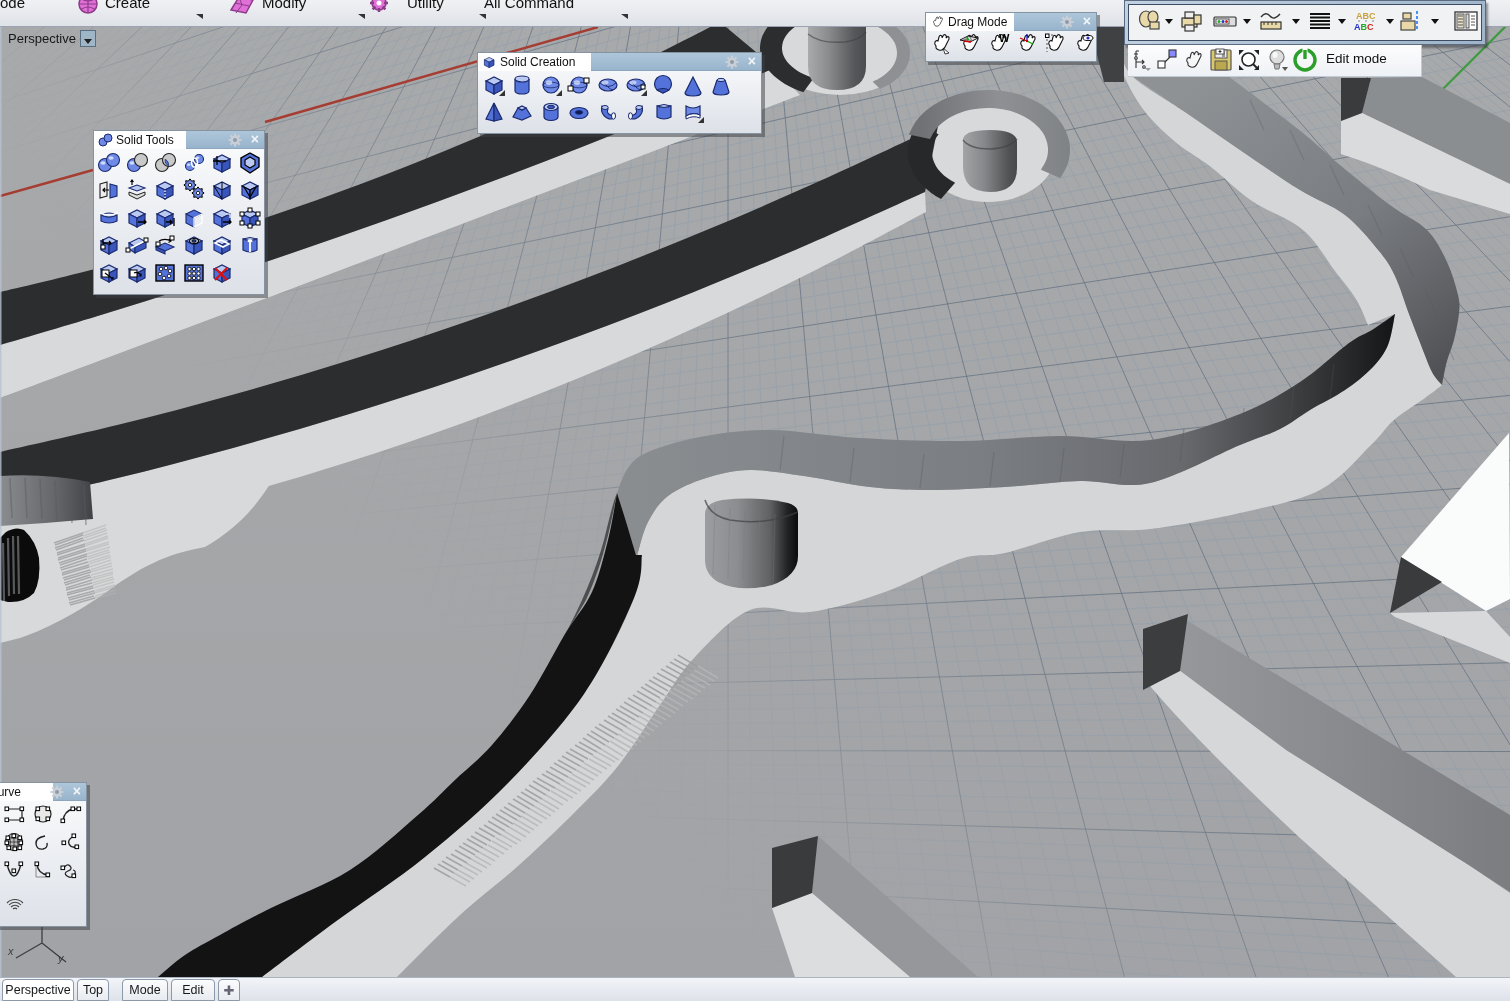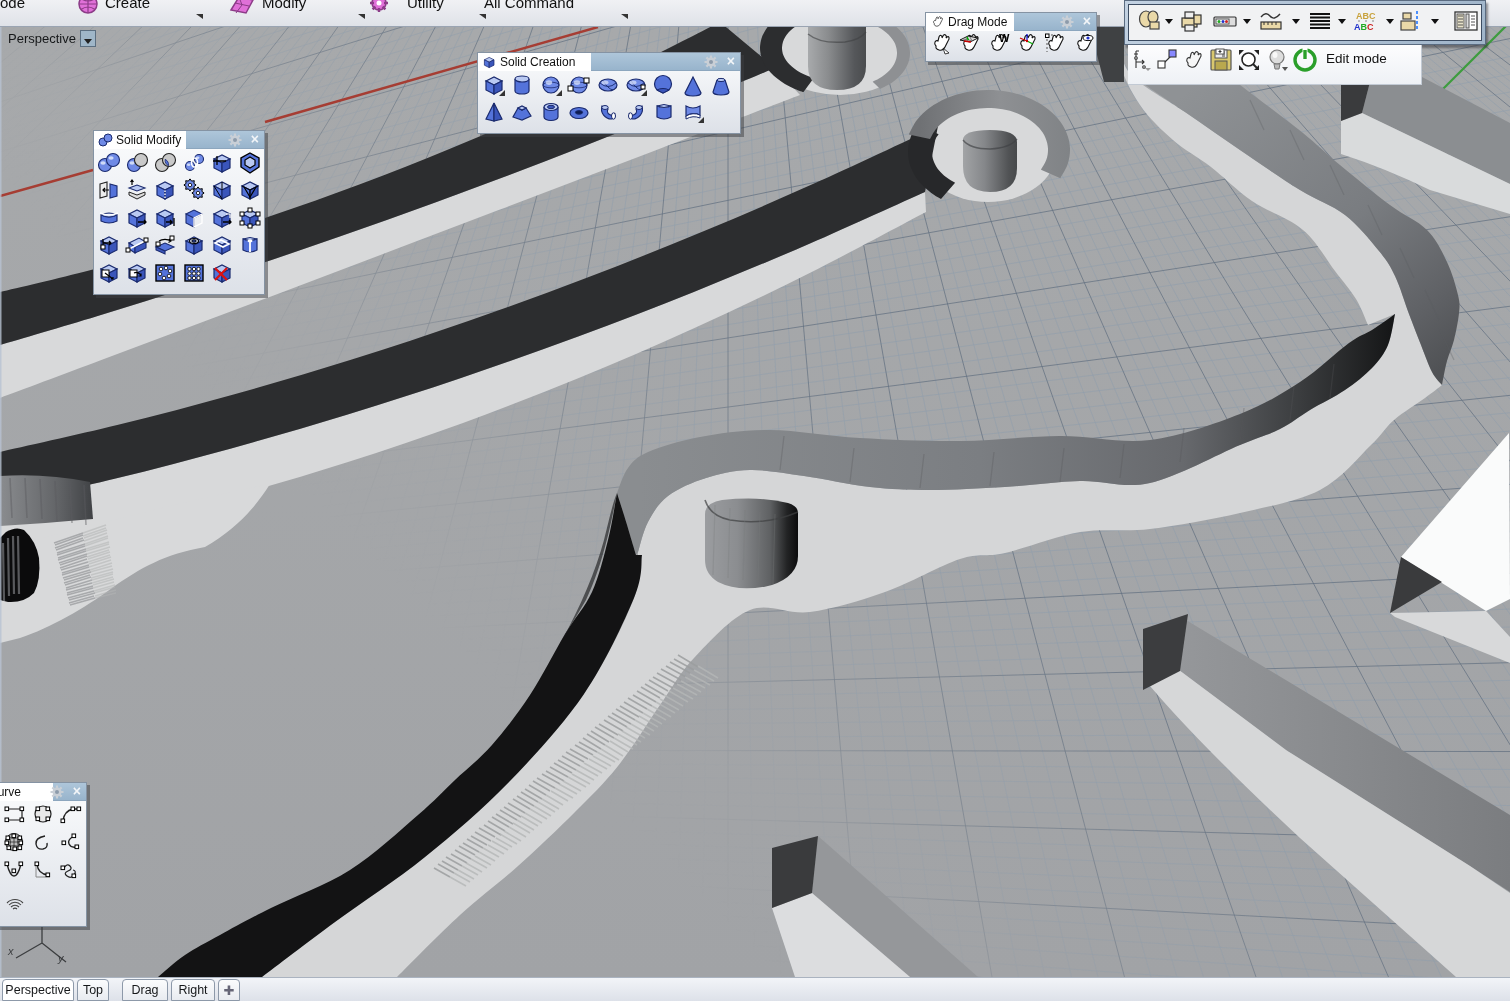--- a/index.html
+++ b/index.html
@@ -17,21 +17,21 @@
 .paltitle { position:relative; height:18px; background:linear-gradient(#aec6da,#98b4cc); border-bottom:1px solid #8ca6be; }
 .paltab { position:absolute; left:0; top:0; height:18px; background:#fff; display:flex; align-items:center; gap:3px; padding-left:4px; font-size:12px; color:#111; white-space:nowrap; }
 .paltab svg { flex:0 0 auto; }
 .palgear { position:absolute; right:22px; top:2px; }
 .palx { position:absolute; right:5px; top:0px; color:#f2f5f8; font-size:14px; font-weight:bold; }
 .palbody { position:relative; width:100%; height:calc(100% - 19px); }
 .icell { position:absolute; }
 .ctri { position:absolute; }
 .tbox { position:absolute; left:1124px; top:0; width:362px; height:45px; background:linear-gradient(135deg,#c3d2e2,#9fb4c9); border:1px solid #5a6b80; box-shadow:2px 3px 2px rgba(50,50,55,0.5); padding:3px; }
 .tboxin { width:100%; height:100%; background:#f1f2f3; border:1px solid #3c4c62; display:flex; align-items:center; padding-left:10px; }
-.wpanel { position:absolute; left:1128px; top:45px; width:294px; height:40px; background:linear-gradient(#fdfdfe,#eef1f5); border-bottom:1px solid #c2cad4; border-right:1px solid #c2cad4; }
+.wpanel { position:absolute; left:1128px; top:45px; width:294px; height:32px; background:linear-gradient(#fdfdfe,#eef1f5); border-bottom:1px solid #c2cad4; border-right:1px solid #c2cad4; }
 .wpi { position:absolute; }
 .wpi svg { display:block; }
 .wptxt { position:absolute; left:198px; top:6px; font-size:13.5px; color:#111; }
 </style></head>
 <body>
 <div id="stage">
 <svg class="scene" width="1510" height="1001" viewBox="0 0 1510 1001">
 <defs>
 <linearGradient id="gHook" x1="640" y1="0" x2="1395" y2="0" gradientUnits="userSpaceOnUse">
  <stop offset="0" stop-color="#8a8d90"></stop>
@@ -319,21 +319,21 @@
       </span>
       <span class="wpi" style="left:163px;top:1px">
         <svg width="30" height="28" viewBox="0 0 30 28" style="">
           <circle cx="14" cy="14" r="10" fill="none" stroke="#2a9f2a" stroke-width="3.4"></circle>
           <path d="M14,2 L14,13" stroke="#fff" stroke-width="5"></path>
           <path d="M14,4 L14,13" stroke="#2a9f2a" stroke-width="3.4"></path>
         </svg>
       </span>
       <span class="wptxt">Edit mode</span>
     </div>
-<div class="pal" style="left:477px;top:52px;width:264px;height:82px">
+<div class="pal" style="left:477px;top:52px;width:285px;height:82px">
       <div class="paltitle">
         <div class="paltab" style="width:113px">
           <svg width="15" height="15" viewBox="0 0 15 15" style="">
             <g transform="translate(0,0) scale(0.6)">
               <path d="M4,8 L12,4 L20,8 L12,12 Z" fill="#b9c9f2" stroke="#1a2a6e" stroke-width="1.2"></path>
               <path d="M4,8 L12,12 L12,21 L4,17 Z" fill="#5473da" stroke="#1a2a6e" stroke-width="1.2"></path>
               <path d="M20,8 L12,12 L12,21 L20,17 Z" fill="#3a55ba" stroke="#1a2a6e" stroke-width="1.2"></path>
             </g>
           </svg>
           <span>Solid Creation</span>
@@ -448,21 +448,21 @@
         </svg>
       </div>
     </div>
     <div class="pal" style="left:93px;top:130px;width:172px;height:165px">
       <div class="paltitle">
         <div class="paltab" style="width:92px">
           <svg width="15" height="15" viewBox="0 0 15 15" style="">
             <circle cx="5" cy="9" r="4" fill="#6f8ae6" stroke="#1a2a6e"></circle>
             <circle cx="10" cy="5" r="4" fill="#6f8ae6" stroke="#1a2a6e"></circle>
           </svg>
-          <span>Solid Modify</span>
+          <span>Solid Tools</span>
         </div>
         <div class="palgear"><svg width="14" height="14" viewBox="0 0 14 14">
             <g fill="#c9cfd6">
               <circle cx="7" cy="7" r="4.5"></circle>
               <g stroke="#c9cfd6" stroke-width="2.2">
                 <path d="M7,0.5 L7,3 M7,11 L7,13.5 M0.5,7 L3,7 M11,7 L13.5,7 M2.4,2.4 L4.2,4.2 M9.8,9.8 L11.6,11.6 M2.4,11.6 L4.2,9.8 M9.8,4.2 L11.6,2.4"></path>
               </g>
               <circle cx="7" cy="7" r="2" fill="#8d9bab"></circle>
             </g>
           </svg></div>
@@ -844,16 +844,16 @@
             <rect x="13" y="15" width="3.6" height="3.6" fill="#fff" stroke="#000" stroke-width="1"></rect>
           </svg></div>
         <div class="icell" style="left:18px;top:86px"><svg width="24" height="24" viewBox="0 0 24 24" style="">
             <path d="M4,16 A11,11 0 0 1 20,16 M6,18 A8,8 0 0 1 18,18 M8,20 A5.5,5.5 0 0 1 16,20 M10,22 A3,3 0 0 1 14,22" fill="none" stroke="#444" stroke-width="1.1"></path>
           </svg></div>
       </div>
     </div>
 <div class="tabbar">
  <div class="tab active" style="left:2px;width:72px">Perspective</div>
  <div class="tab" style="left:77px;width:32px">Top</div>
- <div class="tab" style="left:122px;width:46px">Drag</div>
- <div class="tab" style="left:171px;width:44px">Right</div>
+ <div class="tab" style="left:122px;width:46px">Mode</div>
+ <div class="tab" style="left:171px;width:44px">Edit</div>
  <div class="tab" style="left:218px;width:22px;color:#667;font-size:13px">✚</div>
 </div>
 </div>
 </body></html>

